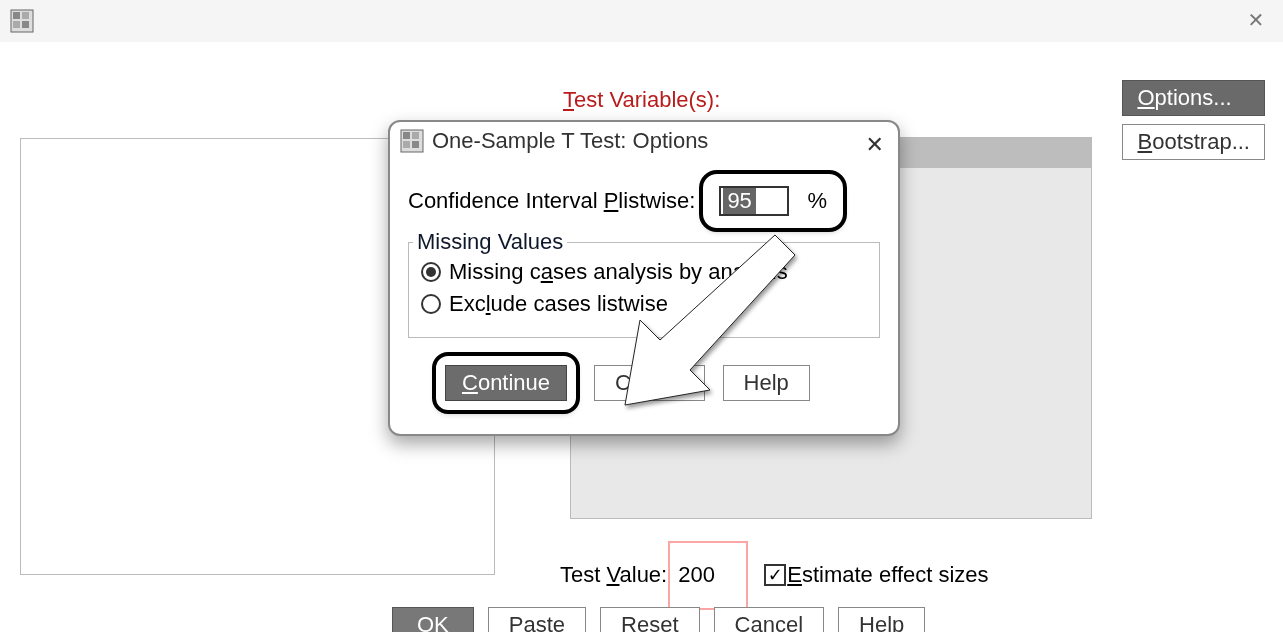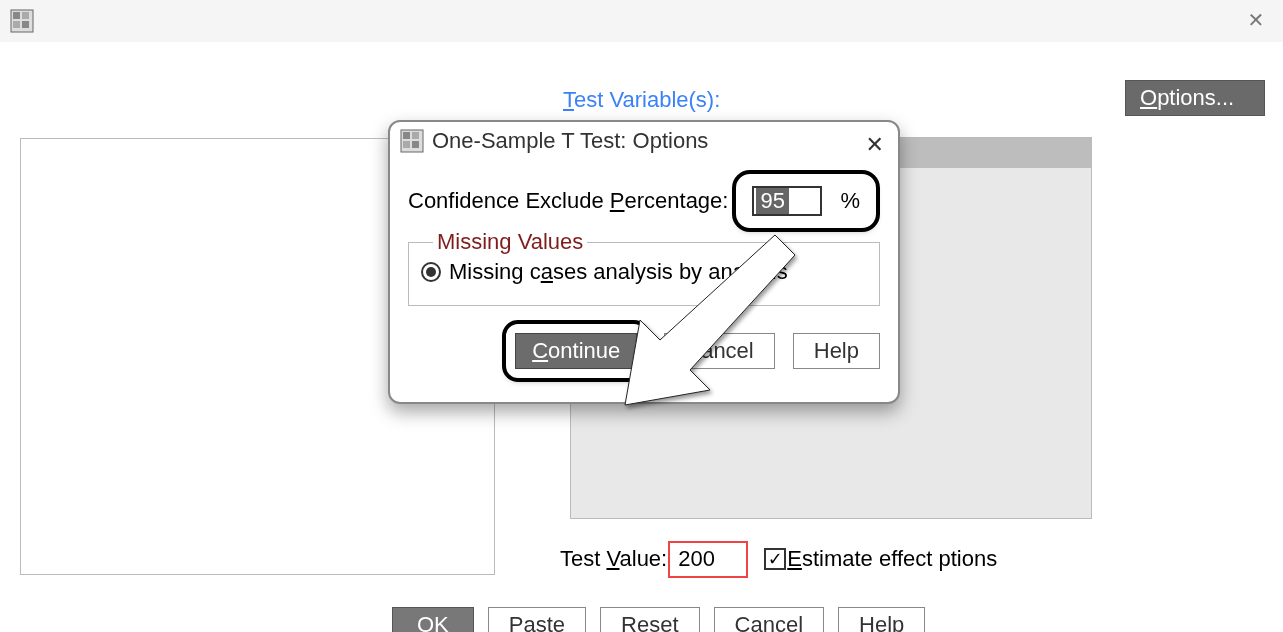--- a/index.html
+++ b/index.html
@@ -47,21 +47,21 @@
       text-align: center;
     }
     
     .main-content {
       position: relative;
       padding: 20px;
       height: calc(100% - 42px);
     }
     .label-with-underline {
       font-size: 22px;
-      color: #3b82f6;
+      color: #b91c1c;
     }
     .u { text-decoration: underline; }
 
     .test-vars-label {
       position: absolute;
       top: 45px;
       left: 563px;
     }
     .right-buttons {
       position: absolute;
@@ -123,22 +123,22 @@
     .test-value-row {
       position: absolute;
       top: 499px;
       left: 560px;
       display: flex;
       align-items: center;
       gap: 1px;
       font-size: 22px;
     }
     .textbox {
-      border: 2px solid #ef4444;
-      padding: 2px 8px;
+      border: 2px solid #fca5a5;
+      padding: 18px 8px;
       font-size: 22px;
       background:#fff;
       line-height:1.3;
     }
     .checkbox {
       display:inline-flex;
       width:22px;
       height:22px;
       border:2px solid #333;
       align-items:center;
@@ -233,46 +233,45 @@
     }
     .fieldset {
       border: 1px solid #bbb;
       padding: 10px 12px 14px 12px;
       margin-bottom:14px;
       position:relative;
     }
     .fieldset-legend {
       position:absolute;
       top:-14px;
-      left:24px;
+      left:4px;
       background:#fff;
       padding: 0 4px;
       font-size:22px;
-      color:#7f1d1d;
+      color:#0f172a;
     }
     .radio-row {
       display:flex;
       align-items:center;
       gap:8px;
       font-size:22px;
       margin: 6px 0;
     }
     .radio {
       width:20px; height:20px; border:2px solid #333; border-radius:50%;
       display:inline-flex; align-items:center; justify-content:center; background:#fff;
     }
     .radio.filled::after {
       content:""; width:10px; height:10px; border-radius:50%; background:#333;
     }
     .options-buttons {
       display:flex;
       gap: 18px;
       padding: 4px 0 16px 28px;
       align-items:center;
-      justify-content:flex-end;
     }
     .continue-highlight {
       border: 5px solid #fff;
       outline: 4px solid #000;
       border-radius: 12px;
       padding: 4px;
       display:inline-block;
       box-shadow: 0 3px 6px rgba(0,0,0,0.3);
       background:#fff;
     }
@@ -311,20 +310,23 @@
 <div class="main-content">
 
   <div class="test-vars-label label-with-underline">
     <span class="u">T</span><span>est Variable(s):</span>
   </div>
 
   <div class="right-buttons">
     <div class="btn-dark">
       <span class="u">O</span><span>ptions...</span>
     </div>
+    <div class="btn-light">
+      <span class="u">B</span><span>ootstrap...</span>
+    </div>
   </div>
 
   <div class="left-listbox"></div>
 
   <div class="test-vars-box">
     <div class="test-vars-item">
       <span class="ruler-icon">
         <svg width="22" height="18" viewBox="0 0 22 18">
           <rect x="1" y="6" width="20" height="8" fill="#ddd" stroke="#555"></rect>
           <line x1="5" y1="6" x2="5" y2="11" stroke="#555"></line>
@@ -338,21 +340,21 @@
   </div>
 
   <div class="test-value-row">
     <span>
       <span>Test </span><span class="u">V</span><span>alue:</span>
     </span>
     <span class="textbox" style="width:80px;">200</span>
     <span style="width:14px;"></span>
     <span class="checkbox">✓</span>
     <span>
-      <span class="u">E</span><span>stimate effect ptions</span>
+      <span class="u">E</span><span>stimate effect sizes</span>
     </span>
   </div>
 
   <div class="bottom-buttons">
     <div class="btn-grey">OK</div>
     <div class="btn-outline">
       <span class="u">P</span><span>aste</span>
     </div>
     <div class="btn-outline">
       <span class="u">R</span><span>eset</span>
@@ -372,34 +374,40 @@
         <rect x="3" y="12" width="7" height="7" fill="#aaa"></rect>
         <rect x="12" y="12" width="7" height="7" fill="#888"></rect>
       </svg>
     </span>
     <span>One-Sample T Test: Options</span>
     <span class="options-close">✕</span>
   </div>
   <div class="options-body">
     <div class="ci-row">
       <span>
-        <span>Confidence Exclude </span><span class="u">P</span><span>ercentage:</span>
+        <span>Confidence Interval </span><span class="u">P</span><span>listwise:</span>
       </span>
       <span class="highlight-box">
         <span class="ci-input"><span>95</span></span>
         <span>%</span>
       </span>
     </div>
 
     <div class="fieldset">
       <div class="fieldset-legend">Missing Values</div>
       <div class="radio-row">
         <span class="radio filled"></span>
         <span>
           <span>Missing c</span><span class="u">a</span><span>ses analysis by analysis</span>
+        </span>
+      </div>
+      <div class="radio-row">
+        <span class="radio"></span>
+        <span>
+          <span>Exc</span><span class="u">l</span><span>ude cases listwise</span>
         </span>
       </div>
     </div>
 
     <div class="options-buttons">
       <span class="continue-highlight">
         <div class="continue-btn">
           <span class="u">C</span><span>ontinue</span>
         </div>
       </span>

